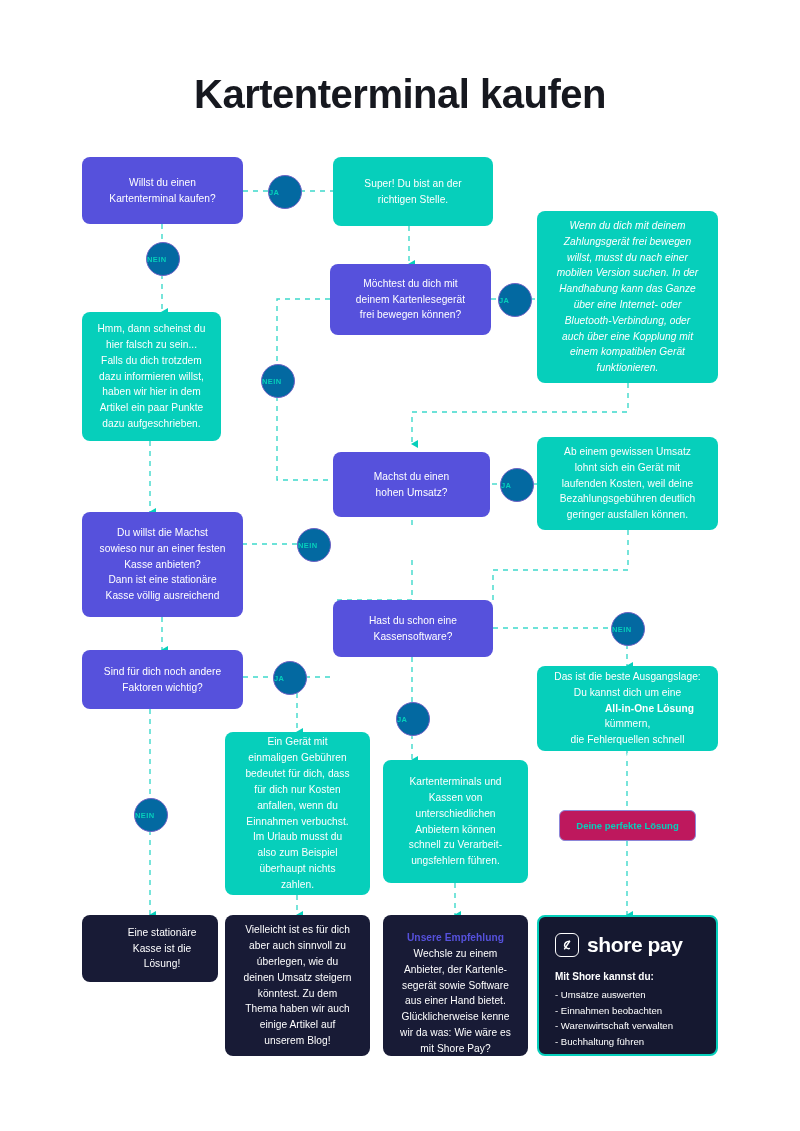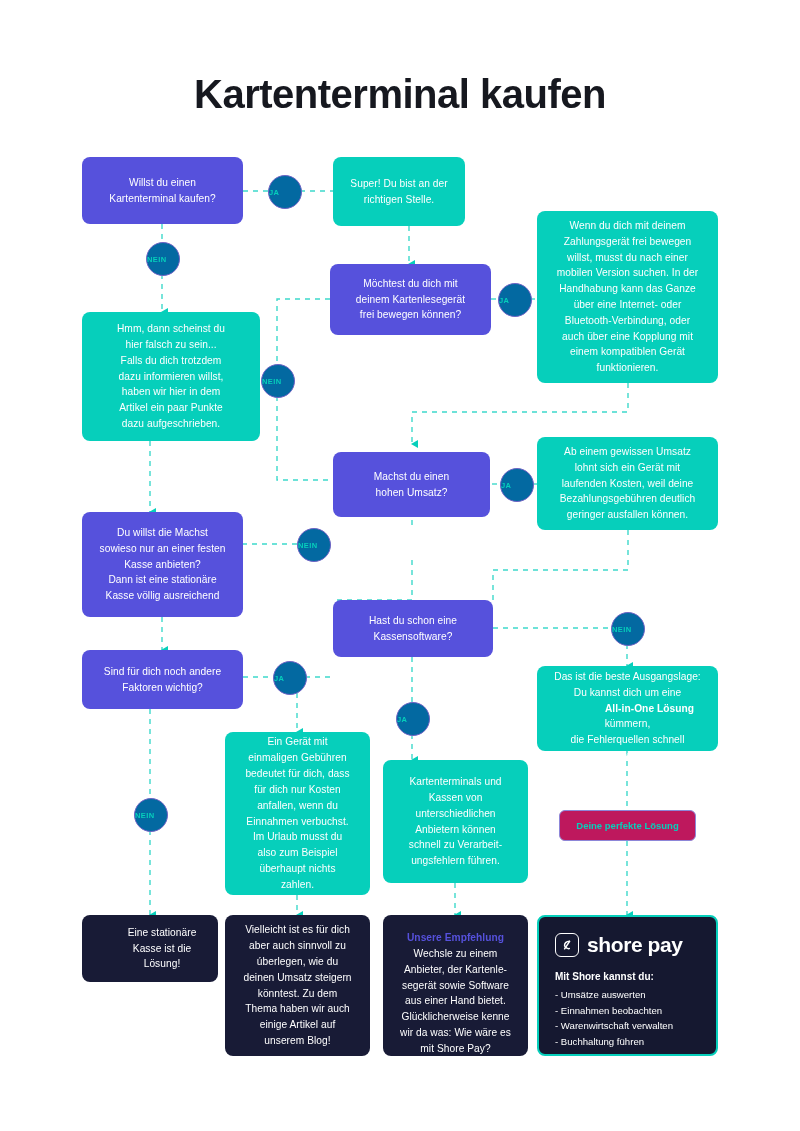--- a/index.html
+++ b/index.html
@@ -157,50 +157,50 @@
 
   <div class="node purple" style="left:82px;top:157px;width:161px;height:67px;">
     <span class="txt">Willst du einen
 Kartenterminal kaufen?</span>
   </div>
 
   <div class="circle" style="left:268px;top:175px;">
     <span>JA</span>
   </div>
 
-  <div class="node teal" style="left:333px;top:157px;width:132px;height:69px;">
+  <div class="node teal" style="left:333px;top:157px;width:160px;height:69px;">
     <span class="txt">Super! Du bist an der
 richtigen Stelle.</span>
   </div>
 
   <div class="circle" style="left:146px;top:242px;">
     <span>NEIN</span>
   </div>
 
-  <div class="node teal" style="left:82px;top:312px;width:178px;height:129px;padding-left:12px;">
+  <div class="node teal" style="left:82px;top:312px;width:139px;height:129px;padding-left:12px;">
     <span class="txt">Hmm, dann scheinst du
 hier falsch zu sein...
 Falls du dich trotzdem
 dazu informieren willst,
 haben wir hier in dem
 Artikel ein paar Punkte
 dazu aufgeschrieben.</span>
   </div>
 
   <div class="node purple" style="left:330px;top:264px;width:161px;height:71px;">
     <span class="txt">Möchtest du dich mit
 deinem Kartenlesegerät
 frei bewegen können?</span>
   </div>
 
   <div class="circle" style="left:498px;top:283px;">
     <span>JA</span>
   </div>
 
-  <div class="node teal" style="left:537px;top:211px;width:181px;height:172px;">
+  <div class="node teal" style="left:537px;top:211px;width:181px;height:172px;font-style:italic;">
     <span class="txt">Wenn du dich mit deinem
 Zahlungsgerät frei bewegen
 willst, musst du nach einer
 mobilen Version suchen. In der
 Handhabung kann das Ganze
 über eine Internet- oder
 Bluetooth-Verbindung, oder
 auch über eine Kopplung mit
 einem kompatiblen Gerät
 funktionieren.</span>

